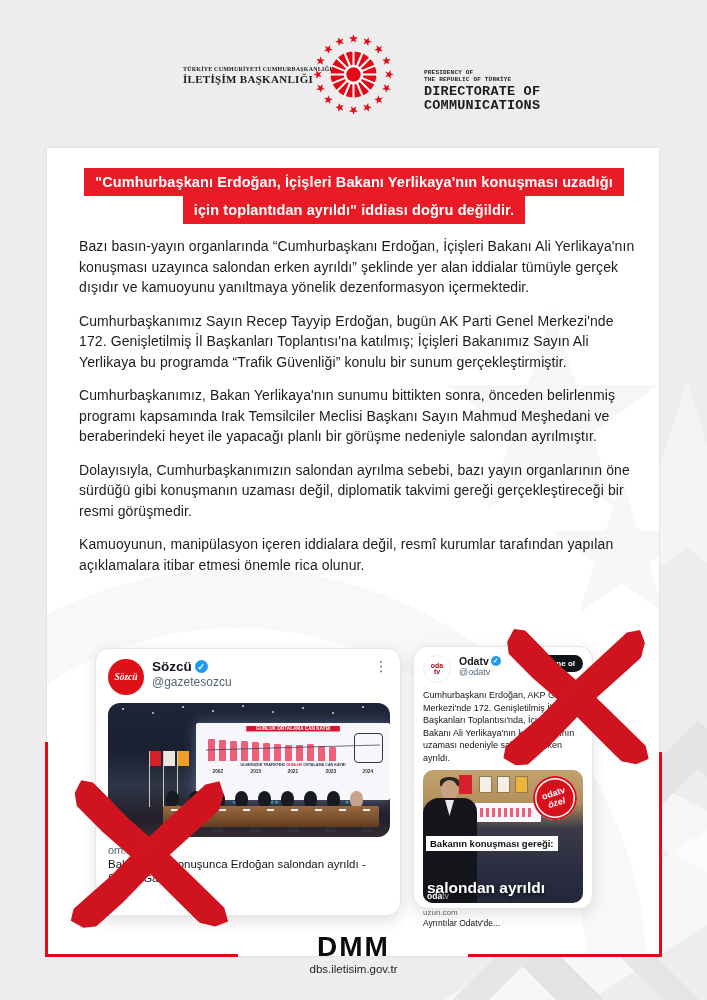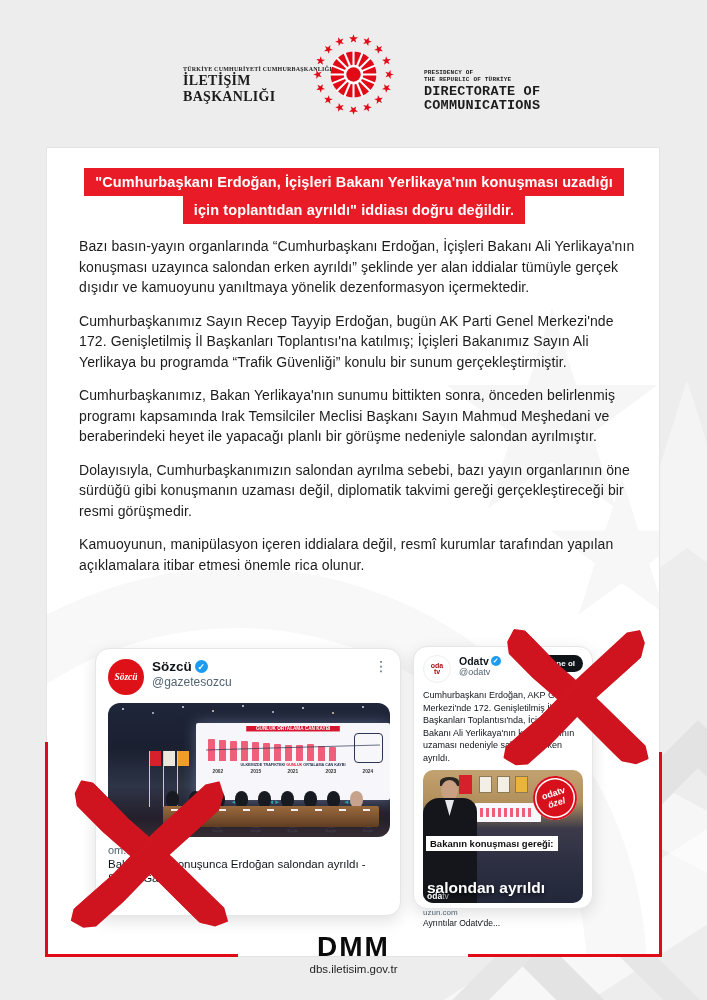--- a/index.html
+++ b/index.html
@@ -15,21 +15,21 @@
            clip-path:polygon(50% 0%,61% 35%,98% 35%,68% 57%,79% 91%,50% 70%,21% 91%,32% 57%,2% 35%,39% 35%);}
   .bg-diamond{position:absolute;width:230px;height:230px;border:34px solid #e3e3e3;
               transform:rotate(45deg);right:-140px;bottom:-80px;}
   .bg-diamond2{position:absolute;width:150px;height:150px;border:26px solid #e6e6e6;
               transform:rotate(45deg);right:30px;bottom:-120px;}
 
   
   .hdr-left{position:absolute;left:183px;top:66px;width:150px;color:#1c1c1c;
             font-family:"Liberation Serif",serif;}
   .hdr-left .t1{font-size:6px;font-weight:700;letter-spacing:.2px;}
-  .hdr-left .t2{font-size:14px;font-weight:700;letter-spacing:.3px;margin-top:1px;}
+  .hdr-left .t2{font-size:11px;font-weight:700;letter-spacing:.3px;margin-top:1px;}
   .emblem{position:absolute;left:311px;top:32px;width:85px;height:85px;}
   .hdr-right{position:absolute;left:424px;top:69px;width:160px;color:#1c1c1c;
              font-family:Liberation Mono, monospace;}
   .hdr-right .t1{font-size:6px;font-weight:700;letter-spacing:.2px;line-height:7px;}
   .hdr-right .t2{font-size:13.5px;font-weight:700;letter-spacing:.2px;line-height:14px;margin-top:2px;}
 
   
   .card{position:absolute;left:46px;top:147px;width:614px;height:810px;background:#fff;
         border:1px solid #e4e4e4;box-sizing:border-box;overflow:hidden;}
   .wm-star{position:absolute;width:220px;height:220px;background:#f6f6f6;left:395px;top:160px;

